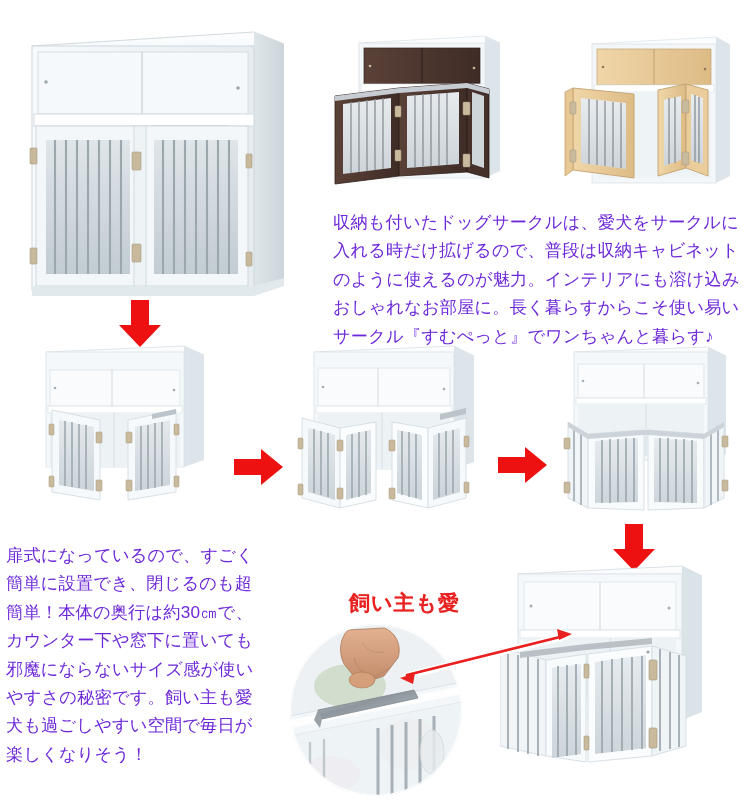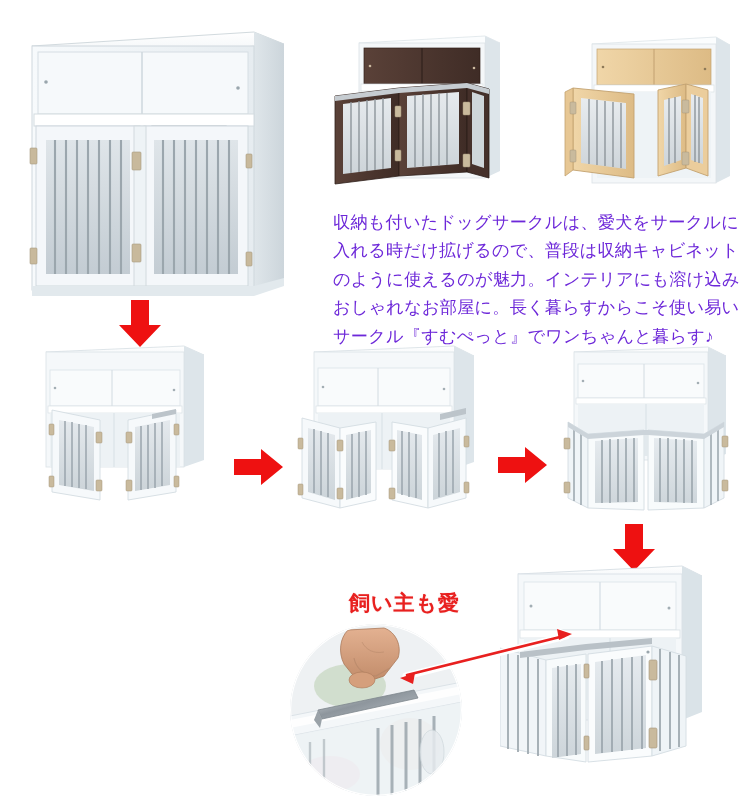--- a/index.html
+++ b/index.html
@@ -451,20 +451,28 @@
       </g>
     </svg>
   </div>
 
   <div class="abs" style="left:612px; top:524px; width:44px; height:48px;">
     <svg class="arrow-shape" viewBox="0 0 44 48" xmlns="http://www.w3.org/2000/svg">
       <polygon points="13,0 31,0 31,25 43,25 22,47 1,25 13,25" fill="#ee1111"></polygon>
     </svg>
   </div>
 
+  <div class="abs body-copy" style="left:6px; top:541px; width:290px;">扉式になっているので、すごく
+簡単に設置でき、閉じるのも超
+簡単！本体の奥行は約30㎝で、
+カウンター下や窓下に置いても
+邪魔にならないサイズ感が使い
+やすさの秘密です。飼い主も愛
+犬も過ごしやすい空間で毎日が
+楽しくなりそう！</div>
 
   <div class="unit" style="left:500px; top:560px; width:245px; height:228px;">
     <svg viewBox="0 0 245 228" xmlns="http://www.w3.org/2000/svg">
       <defs>
         <linearGradient id="fptop" x1="0" y1="0" x2="0" y2="1">
           <stop offset="0" stop-color="#ffffff"></stop>
             <stop offset="1" stop-color="#edf2f5"></stop>
         </linearGradient>
         <linearGradient id="fpbar" x1="0" y1="0" x2="0" y2="1">
           <stop offset="0" stop-color="#e6ebef"></stop>

